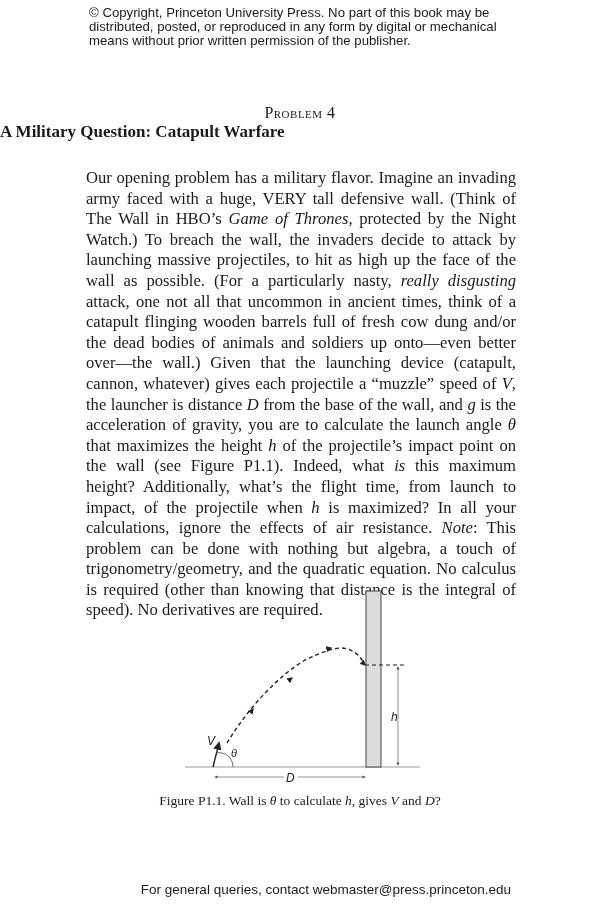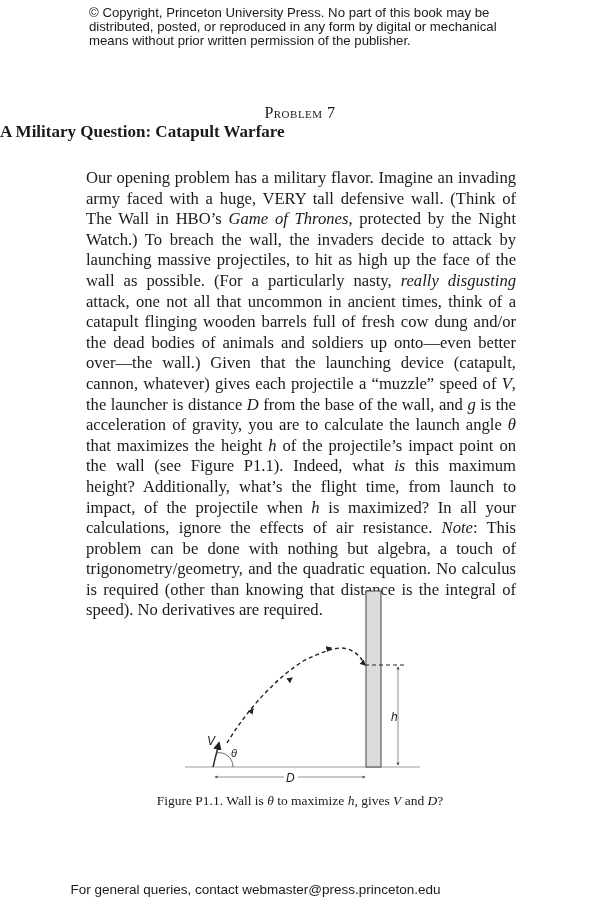--- a/index.html
+++ b/index.html
@@ -21,30 +21,30 @@
     font-family: "Liberation Serif", serif; font-size: 16.6px; line-height: 20.6px;
     text-align: justify; color: #1a1a1a;
   }
   .body-text p { margin: 10px; }
   .figure { position: absolute; left: 180px; top: 585px; width: 250px; height: 200px; }
   .caption {
     position: absolute; left: 0; top: 793px; width: 600px; text-align: center;
     font-family: "Liberation Serif", serif; font-size: 13.5px; color: #1a1a1a;
   }
   .footer {
-    position: absolute; left: 0; top: 882px; width: 511px; text-align: center;
+    position: absolute; left: 0; top: 882px; width: 511px; text-align: right;
     font-family: "Liberation Sans", sans-serif; font-size: 13.5px; color: #1a1a1a;
   }
 </style>
 </head>
 <body>
 
 <div class="copyright">© Copyright, Princeton University Press. No part of this book may be distributed, posted, or reproduced in any form by digital or mechanical means without prior written permission of the publisher.</div>
 
-<div class="problem-label">Problem 7</div>
+<div class="problem-label">Problem 4</div>
 <div class="problem-title">A Military Question: Catapult Warfare</div>
 
 <div class="body-text">
   <p><span>Our opening problem has a military flavor. Imagine an invading army faced with a huge, VERY tall defensive wall. (Think of The Wall in HBO’s </span><i>Game of Thrones</i><span>, protected by the Night Watch.) To breach the wall, the invaders decide to attack by launching massive projectiles, to hit as high up the face of the wall as possible. (For a particularly nasty, </span><i>really disgusting</i><span> attack, one not all that uncommon in ancient times, think of a catapult flinging wooden barrels full of fresh cow dung and/or the dead bodies of animals and soldiers up onto—even better over—the wall.) Given that the launching device (catapult, cannon, whatever) gives each projectile a “muzzle” speed of </span><i>V</i><span>, the launcher is distance </span><i>D</i><span> from the base of the wall, and </span><i>g</i><span> is the acceleration of gravity, you are to calculate the launch angle </span><i>θ</i><span> that maximizes the height </span><i>h</i><span> of the projectile’s impact point on the wall (see Figure P1.1). Indeed, what </span><i>is</i><span> this maximum height? Additionally, what’s the flight time, from launch to impact, of the projectile when </span><i>h</i><span> is maximized? In all your calculations, ignore the effects of air resistance. </span><i>Note</i><span>: This problem can be done with nothing but algebra, a touch of trigonometry/geometry, and the quadratic equation. No calculus is required (other than knowing that distance is the integral of speed). No derivatives are required.</span></p>
 </div>
 
 <div class="figure">
   <svg width="250" height="200" viewBox="0 0 250 200">
     <defs>
       <marker id="arr" viewBox="0 0 10 10" refX="8" refY="5" markerWidth="6" markerHeight="6" orient="auto-start-reverse">
@@ -75,15 +75,15 @@
 
     <path d="M36,168 A14,14 0 0 1 53,182" fill="none" stroke="#444" stroke-width="0.8"></path>
     <text x="51" y="172" font-family="Liberation Sans, sans-serif" font-style="italic" font-size="11" fill="#222">θ</text>
 
     <line x1="35" y1="192" x2="185" y2="192" stroke="#777" stroke-width="0.8" marker-start="url(#arrs)" marker-end="url(#arrs)"></line>
     <rect x="104" y="185" width="14" height="13" fill="#fff"></rect>
     <text x="106" y="197" font-family="Liberation Sans, sans-serif" font-style="italic" font-size="12" fill="#222">D</text>
   </svg>
 </div>
 
-<div class="caption"><span>Figure P1.1. Wall is </span><i>θ</i><span> to maximize </span><i>h</i><span>, gives </span><i>V</i><span> and </span><i>D</i><span>?</span></div>
+<div class="caption"><span>Figure P1.1. Wall is </span><i>θ</i><span> to calculate </span><i>h</i><span>, gives </span><i>V</i><span> and </span><i>D</i><span>?</span></div>
 
 <div class="footer">For general queries, contact webmaster@press.princeton.edu</div>
 
 </body></html>

